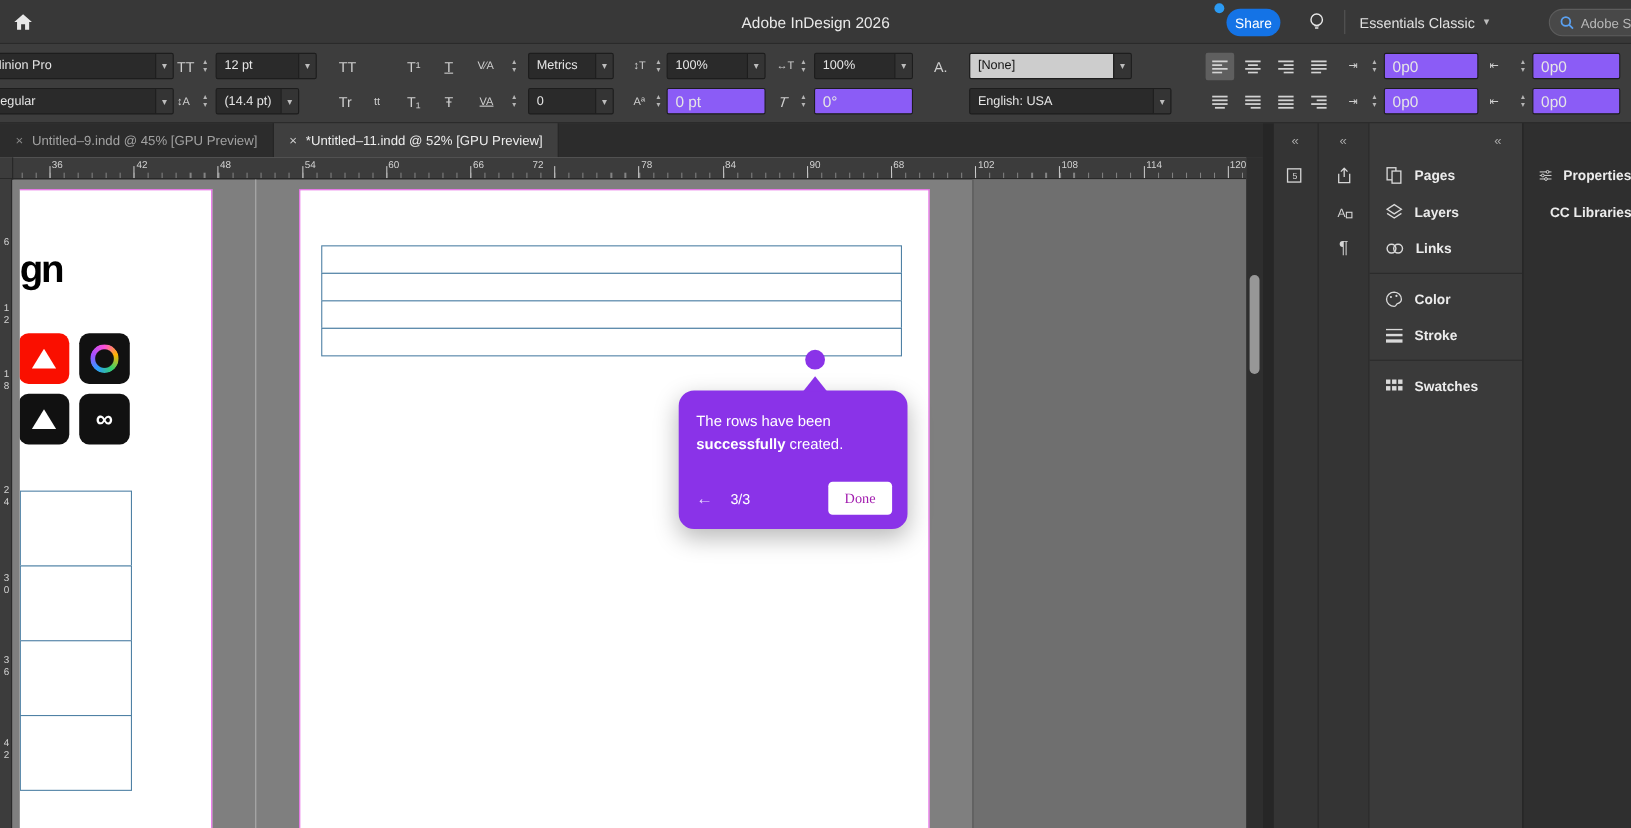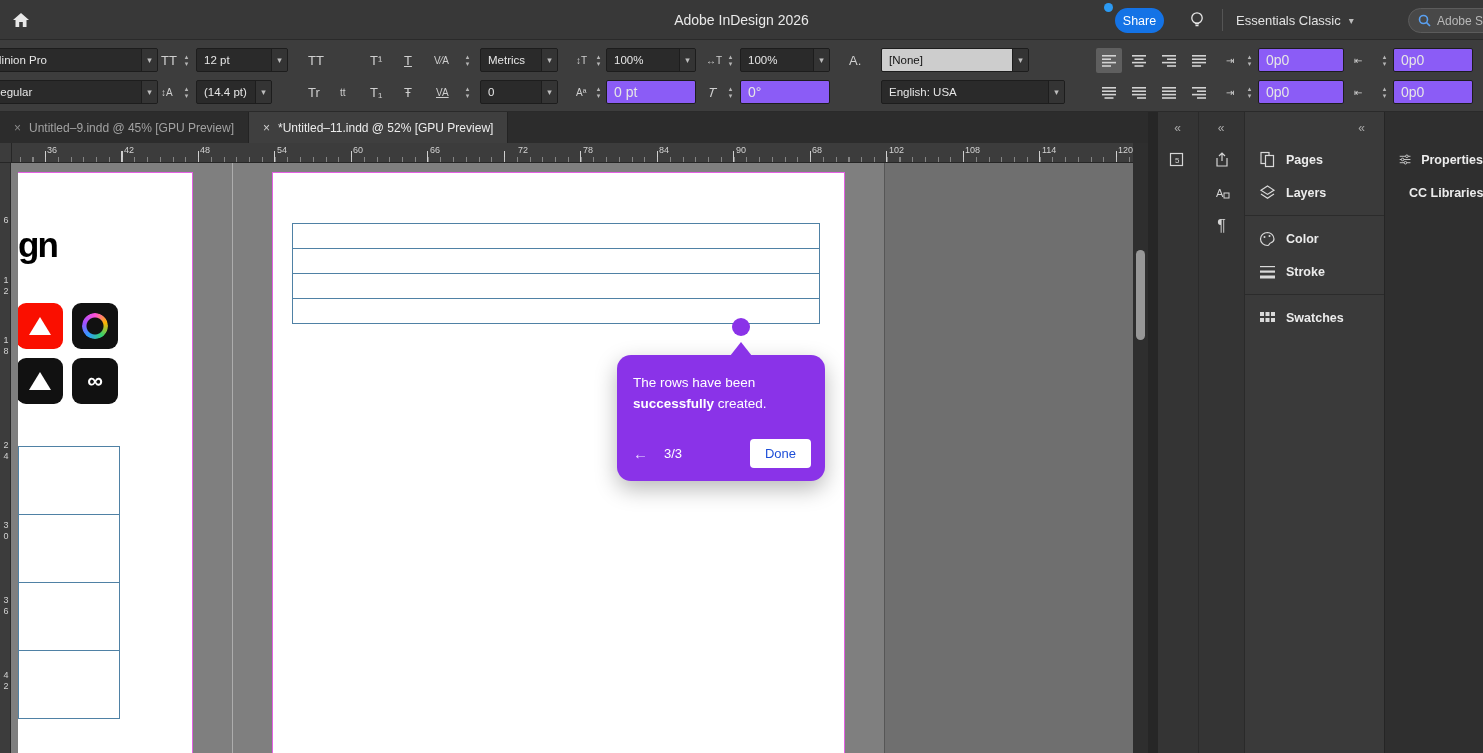--- a/index.html
+++ b/index.html
@@ -77,21 +77,21 @@
   .mrow{height:26px;background:#fff;border:1px solid var(--steel);margin-top:-1px}
 
   .coach-dot{position:absolute;left:732px;top:155px;width:18px;height:18px;border-radius:50%;background:var(--coach)}
   .coach-arrow{position:absolute;left:-15px;top:-13px;width:0;height:0;border-left:11px solid transparent;border-right:11px solid transparent;border-bottom:14px solid var(--coach)}
   .coach{position:absolute;left:617px;top:192px;width:208px;height:126px;background:var(--coach);border-radius:14px;color:#fff;padding:17px 16px;box-shadow:0 8px 22px rgba(0,0,0,.28)}
   .coach .coach-arrow{left:113px;top:-13px}
   .cline{font-size:13.5px;line-height:21px}
   .cfoot{position:absolute;left:16px;right:14px;bottom:13px;display:flex;align-items:center;gap:16px}
   .cback{font-size:15px;color:#e8d9ff;cursor:pointer}
   .cstep{font-size:13px;color:#fff}
-  .cdone{margin-left:auto;background:#fff;color:#1d4ed8;border:none;border-radius:4px;font-family:Liberation Sans, sans-serif;font-size:13px;padding:7px 15px;cursor:pointer}
+  .cdone{margin-left:auto;background:#fff;color:#a21caf;border:none;border-radius:4px;font-family:Liberation Serif, serif;font-size:13px;padding:7px 15px;cursor:pointer}
 
   .vsb{position:absolute;left:1133px;top:143px;width:15px;height:610px;background:#2e2e2e}
   .vsb .thumb{position:absolute;left:3px;top:107px;width:9px;height:90px;border-radius:5px;background:#979797}
 
   
   .dock{position:absolute;left:1148px;top:112px;width:335px;height:641px;background:#262626}
   .shead{height:31px;display:flex;align-items:center;justify-content:center;color:#a8a8a8;font-size:12px}
   .shead.right{justify-content:flex-end;padding-right:18px}
   .coll{cursor:pointer;letter-spacing:1px}
   .stripA{position:absolute;left:10px;top:0;width:40px;height:641px;background:#343434}
@@ -334,21 +334,21 @@
   </div>
 
   <div class="canvas">
     <div class="hruler">
       <span class="hrm" style="left:47px">36</span>
       <span class="hrm" style="left:124px">42</span>
       <span class="hrm" style="left:200px">48</span>
       <span class="hrm" style="left:277px">54</span>
       <span class="hrm" style="left:353px">60</span>
       <span class="hrm" style="left:430px">66</span>
-      <span class="hrm" style="left:518px">72</span>
+      <span class="hrm" style="left:484px">72</span>
       <span class="hrm" style="left:583px">78</span>
       <span class="hrm" style="left:659px">84</span>
       <span class="hrm" style="left:736px">90</span>
       <span class="hrm" style="left:812px">68</span>
       <span class="hrm" style="left:889px">102</span>
       <span class="hrm" style="left:965px">108</span>
       <span class="hrm" style="left:1042px">114</span>
       <span class="hrm" style="left:1118px">120</span>
     </div>
     <div class="ruler-corner"></div>
@@ -458,20 +458,27 @@
           </svg>
         <span class="plabel">Pages</span>
       </div>
       <div class="pitem">
         <svg width="17" height="17" viewBox="0 0 17 17">
             <path d="M8.5 2 L15 6.2 L8.5 10.4 L2 6.2 Z" fill="none" stroke="#d9d9d9" stroke-width="1.2"></path>
             <path d="M2 10 L8.5 14.2 L15 10" fill="none" stroke="#d9d9d9" stroke-width="1.2"></path>
           </svg>
         <span class="plabel">Layers</span>
       </div>
+      <div class="pitem">
+        <svg width="18" height="14" viewBox="0 0 18 14">
+            <circle cx="6" cy="7" r="4" fill="none" stroke="#d9d9d9" stroke-width="1.3"></circle>
+            <circle cx="12" cy="7" r="4" fill="none" stroke="#d9d9d9" stroke-width="1.3"></circle>
+          </svg>
+        <span class="plabel">Links</span>
+      </div>
       <div class="psep"></div>
       <div class="pitem">
         <svg width="17" height="16" viewBox="0 0 17 16">
             <path d="M8.5 1.5 a7 6.5 0 1 0 0 13 c2 0 1.5-2 3-2.5 2-.7 3.5-1.5 3.5-4 A7 6.5 0 0 0 8.5 1.5 Z" fill="none" stroke="#d9d9d9" stroke-width="1.2"></path>
             <circle cx="5.5" cy="6" r="1" fill="#d9d9d9"></circle>
             <circle cx="10.5" cy="5" r="1" fill="#d9d9d9"></circle>
           </svg>
         <span class="plabel">Color</span>
       </div>
       <div class="pitem">

